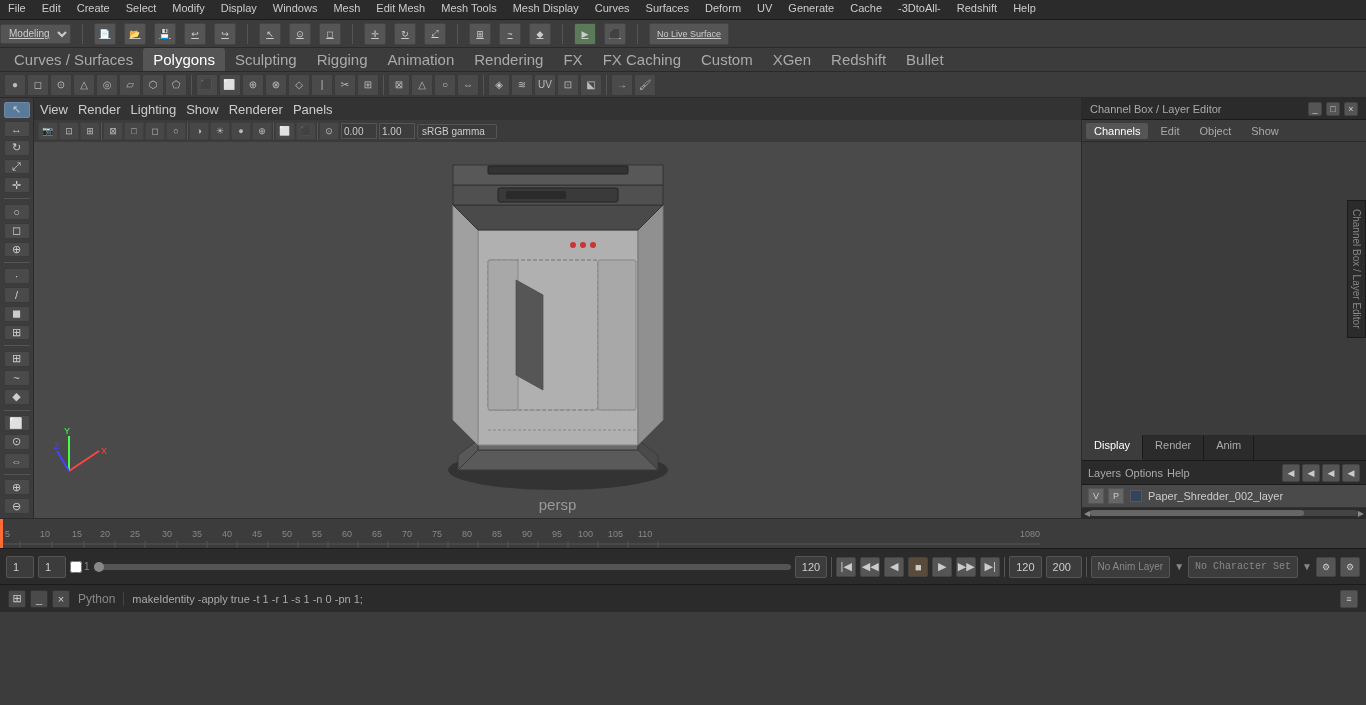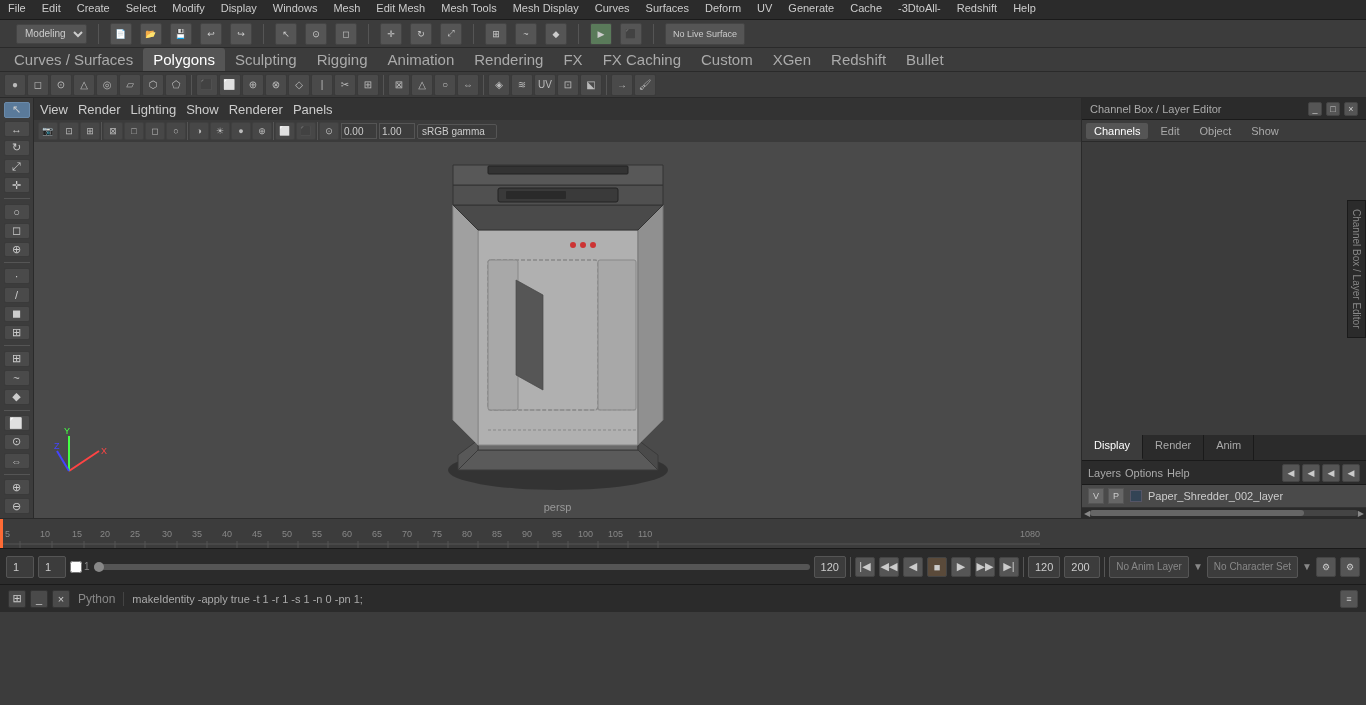--- a/index.html
+++ b/index.html
@@ -3,21 +3,21 @@
   <meta charset="utf-8">
   <style>
     * { margin: 0; padding: 0; box-sizing: border-box; }
     body { width: 1366px; height: 705px; overflow: hidden; background: #3c3c3c; font-family: Arial, sans-serif; font-size: 11px; color: #cccccc; }
 
     
     #menu-bar { display: flex; align-items: flex-start; background: #2b2b2b; height: 20px; border-bottom: 1px solid #1a1a1a; }
     .menu-item { padding: 2px 8px; cursor: pointer; font-size: 11px; color: #cccccc; white-space: nowrap; }
 
     
-    #toolbar1 { display: flex; align-items: center; background: #3c3c3c; height: 28px; border-bottom: 1px solid #2a2a2a; padding: 0 16px; gap: 8px; }
+    #toolbar1 { display: flex; align-items: center; background: #3c3c3c; height: 28px; border-bottom: 1px solid #2a2a2a; padding: 0 0; gap: 8px; text-decoration: underline; }
     .toolbar-btn { width: 22px; height: 22px; background: #555; border: 1px solid #444; border-radius: 2px; cursor: pointer; display: flex; align-items: center; justify-content: center; font-size: 9px; color: #ccc; }
     .toolbar-separator { width: 1px; height: 20px; background: #555; margin: 0 3px; }
     .toolbar-select { background: #555; border: 1px solid #444; color: #ccc; font-size: 10px; height: 20px; padding: 0 4px; border-radius: 2px; }
 
     
     #tabs-row { display: flex; align-items: center; background: #3c3c3c; height: 24px; border-bottom: 1px solid #2a2a2a; padding: 0 4px; }
     .tab { padding: 3px 10px; font-size: 15px; cursor: pointer; color: #aaa; border-radius: 3px 3px 0 0; }
     .tab.active { background: #555; color: #fff; }
 
     
@@ -36,21 +36,21 @@
     #viewport { flex: 1; background: #4a4a4a; position: relative; overflow: hidden; }
     #viewport-header { display: flex; align-items: center; background: rgba(0,0,0,0.3); height: 22px; padding: 0 6px; gap: 10px; position: absolute; top: 0; left: 0; right: 0; z-index: 2; }
     .vp-menu { font-size: 13px; color: #ccc; cursor: pointer; }
     #viewport-toolbar { display: flex; align-items: center; background: rgba(0,0,0,0.2); height: 22px; padding: 0 4px; gap: 1px; position: absolute; top: 22px; left: 0; right: 0; z-index: 2; }
     .vp-btn { width: 20px; height: 18px; background: rgba(80,80,80,0.6); border: 1px solid rgba(60,60,60,0.6); border-radius: 2px; cursor: pointer; display: flex; align-items: center; justify-content: center; font-size: 9px; color: #bbb; }
 
     
     #model-area { position: absolute; top: 44px; left: 0; right: 0; bottom: 20px; display: flex; align-items: center; justify-content: center; }
 
     
-    #persp-label { position: absolute; bottom: 5px; left: 50%; transform: translateX(-50%); color: #999; font-size: 11px; }
+    #persp-label { position: absolute; bottom: 5px; left: 50%; transform: translateX(-50%); color: #999; font-size: 15px; }
 
     
     #axis-indicator { position: absolute; bottom: 30px; left: 20px; }
 
     
     #right-panel { width: 285px; background: #3c3c3c; border-left: 1px solid #2a2a2a; display: flex; flex-direction: column; }
     #channel-box-header { display: flex; align-items: center; justify-content: space-between; background: #2b2b2b; height: 22px; padding: 0 8px; border-bottom: 1px solid #1a1a1a; }
     #channel-box-header-title { font-size: 11px; color: #aaa; }
     #channel-box-header-btns { display: flex; gap: 4px; }
     .hdr-btn { width: 14px; height: 14px; background: #555; border: 1px solid #444; border-radius: 2px; cursor: pointer; font-size: 9px; color: #ccc; display: flex; align-items: center; justify-content: center; }
@@ -473,21 +473,21 @@
   <div style="width:1px;height:20px;background:#555;"></div>
 
   <div class="bottom-field" style="min-width:28px;">120</div>
   <div class="bottom-field" style="min-width:36px;">200</div>
 
   <div style="width:1px;height:20px;background:#555;"></div>
 
   <div style="background:#3c3c3c;border:1px solid #555;border-radius:2px;padding:2px 6px;font-size:10px;color:#888;height:22px;display:flex;align-items:center;cursor:pointer;">No Anim Layer</div>
   <span style="color:#888;font-size:10px;cursor:pointer;">▼</span>
 
-  <div style="background:#3c3c3c;border:1px solid #555;border-radius:2px;padding:2px 6px;font-size:10px;color:#888;height:22px;display:flex;align-items:center;cursor:pointer;">No Character Set</div>
+  <div style="background:#3c3c3c;border:1px solid #555;border-radius:2px;padding:2px 6px;font-size:10px;color:#888;height:22px;display:flex;align-items:center;cursor:pointer;font-family:Liberation Mono, monospace;">No Character Set</div>
   <span style="color:#888;font-size:10px;cursor:pointer;">▼</span>
 
   <div class="anim-control" style="font-size:9px;">⚙</div>
   <div class="anim-control" style="font-size:9px;">⚙</div>
 </div>
 
 <div id="status-bar" style="height:28px;background:#2b2b2b;border-top:1px solid #1a1a1a;display:flex;align-items:center;padding:0 8px;gap:8px;">
 
   <div style="display:flex;align-items:center;gap:4px;">
     <div style="width:18px;height:18px;background:#4a4a4a;border:1px solid #333;border-radius:2px;cursor:pointer;display:flex;align-items:center;justify-content:center;">⊞</div>

